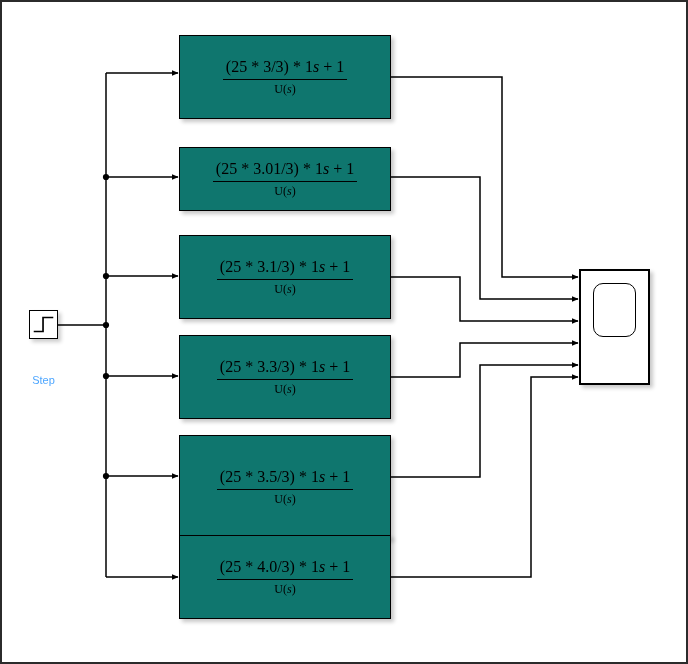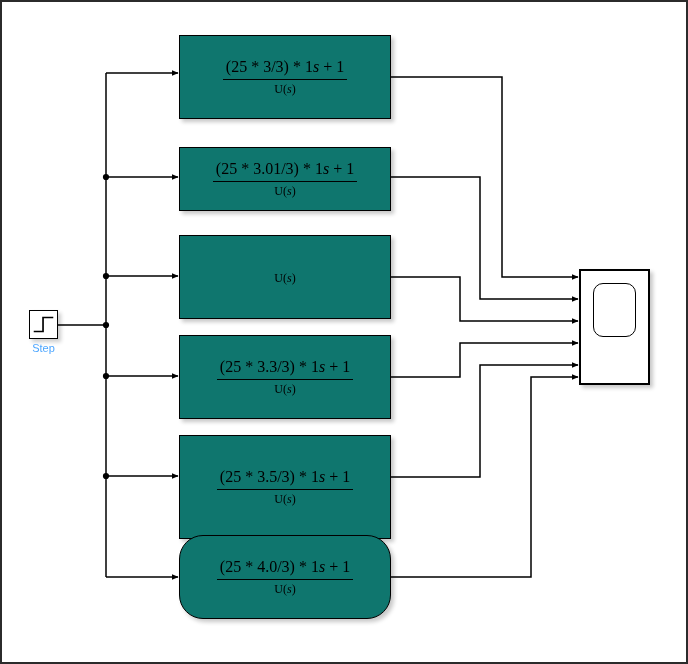--- a/index.html
+++ b/index.html
@@ -74,20 +74,21 @@
     left: 0; top: 0;
     width: 100%; height: 100%;
   }
   .step-label {
     position: absolute;
     text-align: center;
     font-family: "Liberation Sans", sans-serif;
     font-size: 11px;
     white-space: nowrap;
     z-index: 4;
+    margin-top: 32px;
   }
 
   
   .scope-block {
     position: absolute;
     box-sizing: border-box;
     background: #ffffff;
     border: 2px solid #000000;
     box-shadow: 3px 3px 4px rgba(0,0,0,0.22);
     z-index: 3;
@@ -151,36 +152,37 @@
         </div>
       </div>
       <div class="tf-block" style="left: 177px; top: 133px; width: 212px; height: 64px; margin-top: 12px;">
         <div class="frac">
           <span class="num">(25 * 3.01/3) * 1<i>s</i> + 1</span>
           <span class="den">U(<i>s</i>)</span>
         </div>
       </div>
       <div class="tf-block" style="left: 177px; top: 233px; width: 212px; height: 84px;">
         <div class="frac">
+          <span class="num">(25 * 3.1/3) * 1<i>s</i> + 1</span>
           <span class="den">U(<i>s</i>)</span>
         </div>
       </div>
       <div class="tf-block" style="left: 177px; top: 333px; width: 212px; height: 84px;">
         <div class="frac">
           <span class="num">(25 * 3.3/3) * 1<i>s</i> + 1</span>
           <span class="den">U(<i>s</i>)</span>
         </div>
       </div>
       <div class="tf-block" style="left: 177px; top: 433px; width: 212px; height: 104px;">
         <div class="frac">
           <span class="num">(25 * 3.5/3) * 1<i>s</i> + 1</span>
           <span class="den">U(<i>s</i>)</span>
         </div>
       </div>
-      <div class="tf-block" style="left: 177px; top: 533px; width: 212px; height: 84px; border-radius: 24px;">
+      <div class="tf-block" style="left: 177px; top: 533px; width: 212px; height: 84px;">
         <div class="frac">
           <span class="num">(25 * 4.0/3) * 1<i>s</i> + 1</span>
           <span class="den">U(<i>s</i>)</span>
         </div>
       </div>
     </div>
 
   <div class="scope-block" id="scope-block" style="left: 577px; top: 267px; width: 71px; height: 116px;">
     <div class="scope-screen" id="scope-screen" style="left: 12px; top: 12px; width: 43px; height: 54px;"></div>
   </div>

